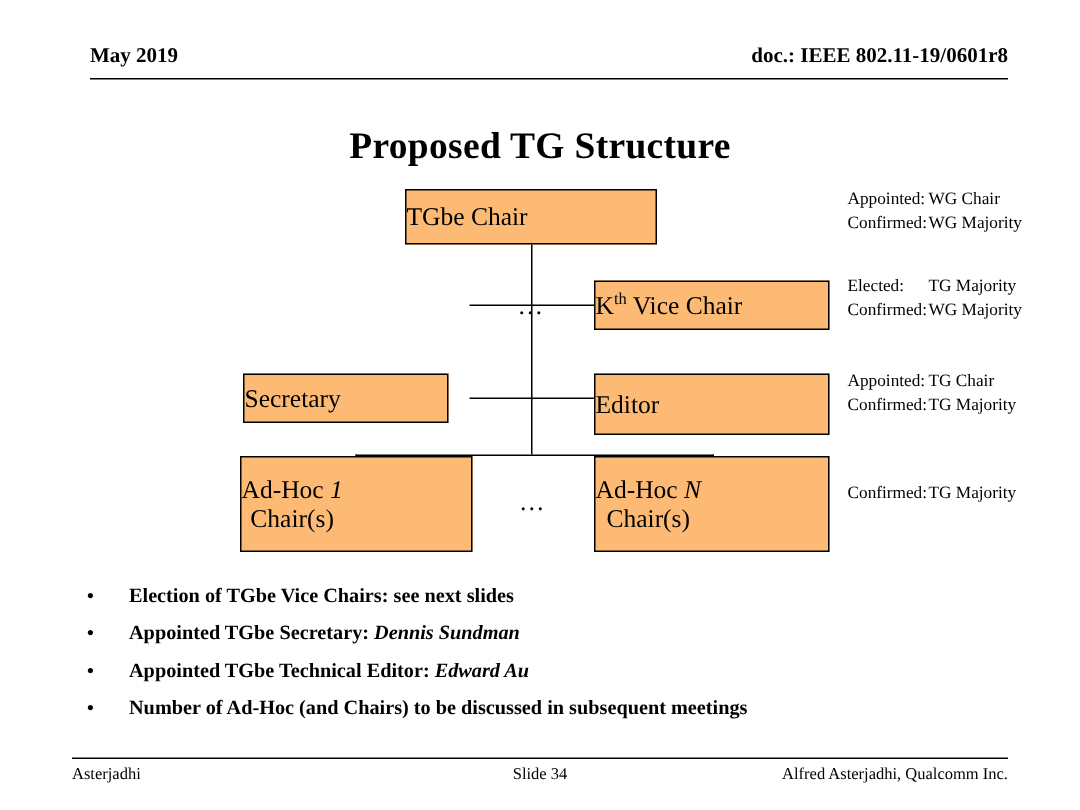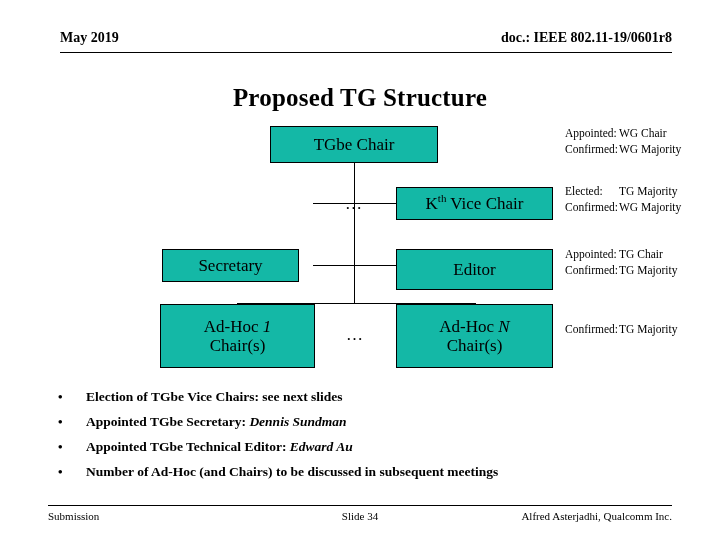--- a/index.html
+++ b/index.html
@@ -62,25 +62,25 @@
   #diagram {
     position: absolute;
     left: 0;
     top: 0;
     width: 720px;
     height: 540px;
   }
   .node {
     position: absolute;
     border: 1px solid #000;
-    background: #14b8a6;
+    background: #fdba74;
     box-sizing: border-box;
     display: flex;
     align-items: center;
-    justify-content: center;
+    justify-content: flex-start;
     text-align: center;
     font-size: 17px;
     line-height: 1.12;
     z-index: 3;
   }
   .node .sup {
     font-size: 11px;
     vertical-align: super;
     line-height: 0;
   }
@@ -283,16 +283,16 @@
   <div class="bullet">
     <span class="dot">•</span><span>Appointed TGbe Technical Editor: </span><span class="em">Edward Au</span>
   </div>
   <div class="bullet">
     <span class="dot">•</span><span>Number of Ad-Hoc (and Chairs) to be discussed in subsequent meetings</span><span class="em"></span>
   </div>
 </div>
 
 <div id="footer">
   <div class="ftr-rule"></div>
-  <div class="ftr-left">Submission</div>
+  <div class="ftr-left">Asterjadhi</div>
   <div class="ftr-center">Slide 34</div>
   <div class="ftr-right">Alfred Asterjadhi, Qualcomm Inc.</div>
 </div>
 
 </body></html>

